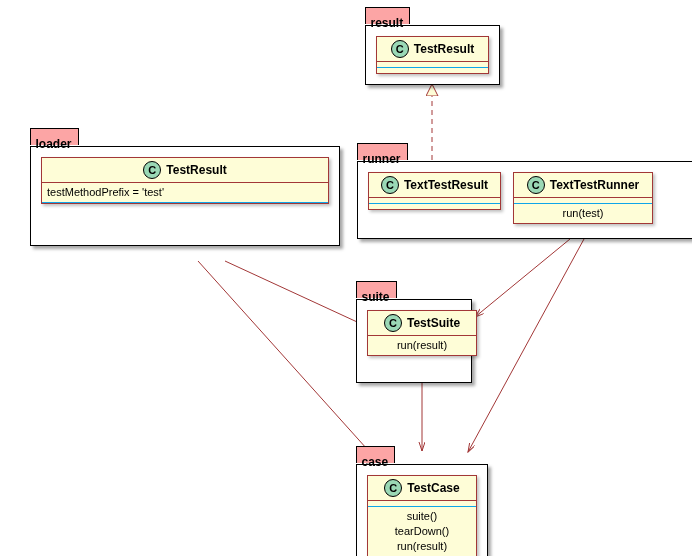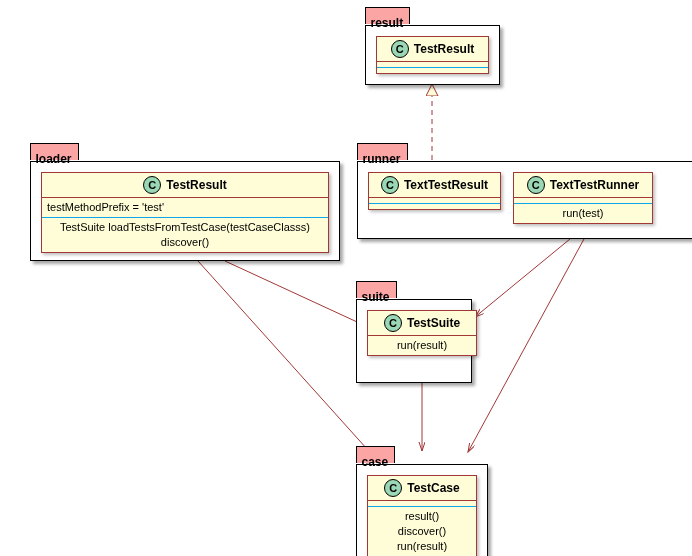--- a/index.html
+++ b/index.html
@@ -108,33 +108,29 @@
   <div class="cls" style="left:10px; top:10px; width:113px;">
     <div class="title">
       <span class="stereotype-icon">C</span>
       <span>TestResult</span>
     </div>
     <div class="section empty"></div>
     <div class="section empty last"></div>
   </div>
 </div>
 
-<div class="pkg" style="left:30px; top:161px; width:310px; height:100px;">
+<div class="pkg" style="left:30px; top:146px; width:310px; height:100px;">
   <div class="pkg-tab">loader</div>
   <div class="cls" style="left:10px; top:10px; width:288px;">
     <div class="title">
       <span class="stereotype-icon">C</span>
       <span>TestResult</span>
     </div>
     <div class="section">
       <div>testMethodPrefix = 'test'</div>
-    </div>
-    <div class="section last">
-      <div>TestSuite loadTestsFromTestCase(testCaseClasss)</div>
-      <div>discover()</div>
     </div>
   </div>
 </div>
 
 <div class="pkg" style="left:357px; top:161px; width:342px; height:78px;">
   <div class="pkg-tab">runner</div>
 
   <div class="cls" style="left:10px; top:10px; width:133px;">
     <div class="title">
       <span class="stereotype-icon">C</span>
@@ -171,18 +167,18 @@
 
 <div class="pkg" style="left:356px; top:432px; width:132px; height:100px;margin-top:32px;">
   <div class="pkg-tab">case</div>
   <div class="cls" style="left:10px; top:10px; width:110px;">
     <div class="title">
       <span class="stereotype-icon">C</span>
       <span>TestCase</span>
     </div>
     <div class="section empty"></div>
     <div class="section last">
-      <div>result()</div>
-      <div>discover()</div>
+      <div>suite()</div>
+      <div>tearDown()</div>
       <div>run(result)</div>
     </div>
   </div>
 </div>
 
 </body></html>

